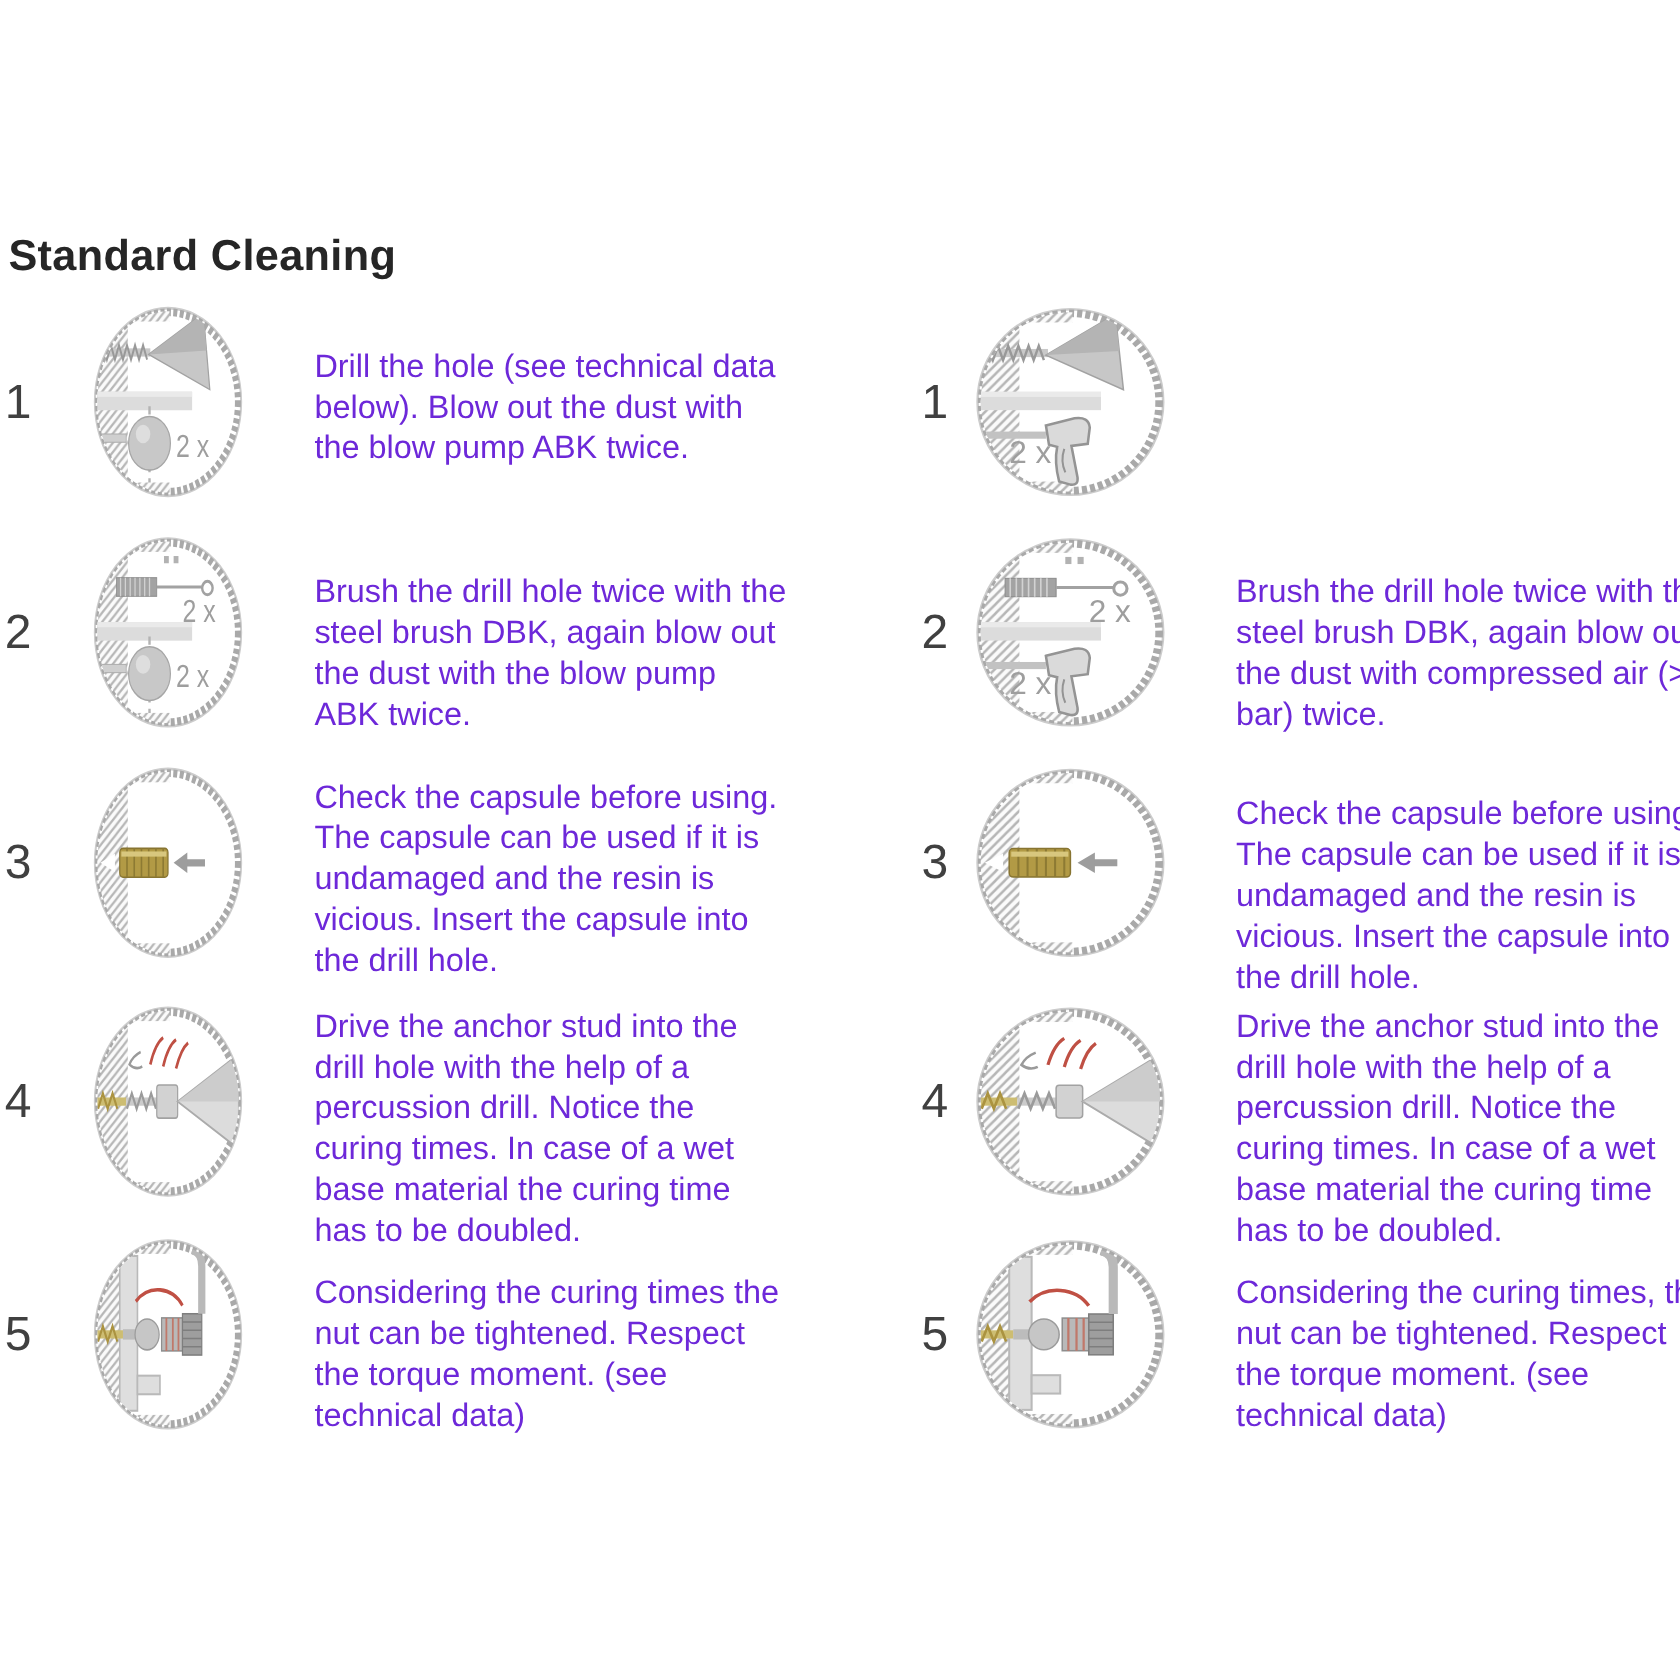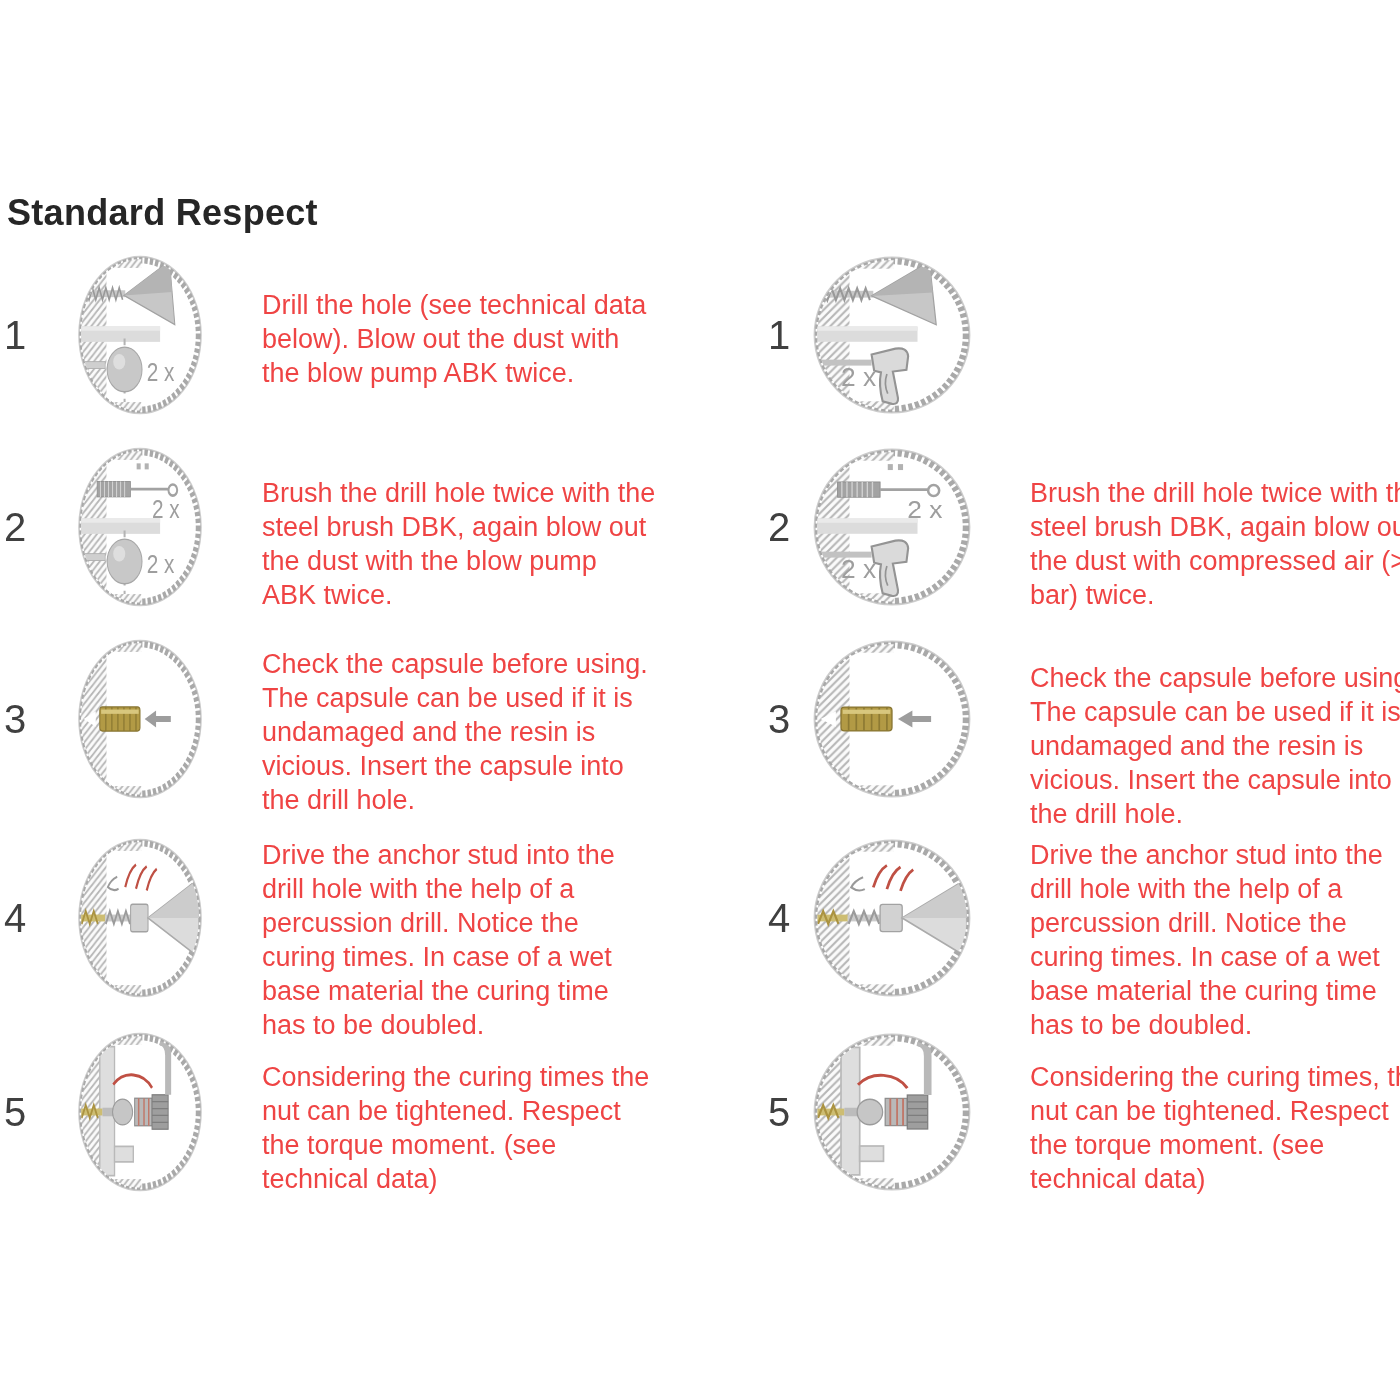--- a/index.html
+++ b/index.html
@@ -35,21 +35,21 @@
   .step-number.R { left: 768px; }
 
   .ill { position: absolute; }
   .ill.L { left: 73px; width: 134px; height: 172px; }
   .ill.R { left: 807px; width: 170px; height: 170px; }
 
   .step-text {
     position: absolute;
     font-size: 27px;
     line-height: 34px;
-    color: #ef4444;
+    color: #6d28d9;
     white-space: pre;
   }
   .step-text.L { left: 262px; }
   .step-text.R { left: 1030px; }
 
   svg text.ill-label {
     font-family: "Liberation Sans", sans-serif;
     font-size: 31px;
     fill: #9e9e9e;
   }
@@ -205,21 +205,21 @@
       <g clip-path="url(#discClip)">
         <use href="#wall"></use>
           <use href="#nut-tighten"></use>
       </g>
     </g>
   </defs>
 </svg>
 
 <div class="page">
 
-  <h1 class="col-title L">Standard Respect</h1>
+  <h1 class="col-title L">Standard Cleaning</h1>
 
   <div class="step-number L" style="top:313px">1</div>
   <svg class="ill L" style="top:249px" viewBox="0 0 200 200" preserveAspectRatio="none">
       <use href="#ill-drill-pump"></use>
     </svg>
   <div class="step-text L" style="top:288px">Drill the hole (see technical data
 below). Blow out the dust with
 the blow pump ABK twice.</div>
 
   <div class="step-number L" style="top:505px">2</div>

